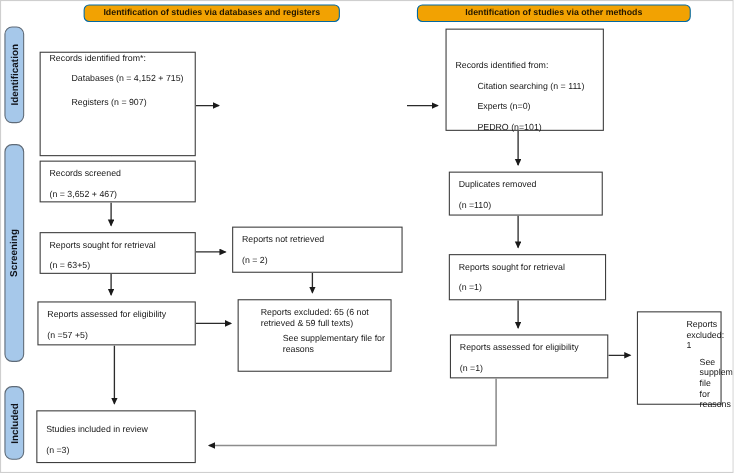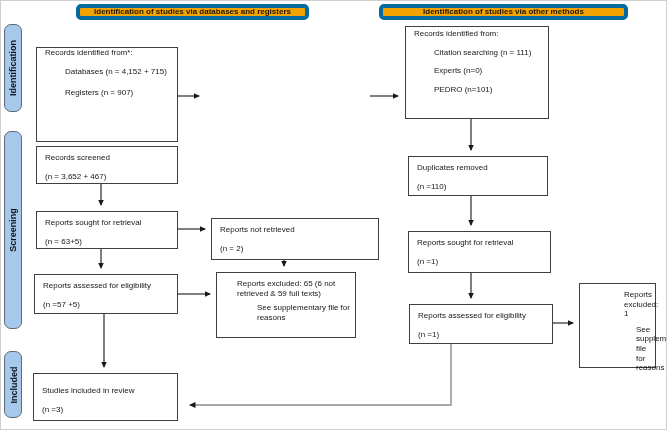--- a/index.html
+++ b/index.html
@@ -11,21 +11,21 @@
     width: 667px;
     height: 430px;
     background: #ffffff;
     border: 1px solid #cfcfcf;
     overflow: hidden;
   }
 
   .hdr {
     position: absolute;
     background: #F2A202;
-    border: 4px solid #0369a1;
+    border: 1px solid #0369a1;
     border-radius: 5px;
     display: flex;
     align-items: center;
     justify-content: center;
     font-weight: bold;
     font-size: 8px;
     color: #241800;
     text-align: center;
     line-height: 1;
   }
@@ -134,31 +134,31 @@
     <div>Reports assessed for eligibility</div>
     <div class="gap">(n =57 +5)</div>
   </div>
 
   <div class="box" style="left:32px; top:372px; width:145px; height:48px; padding-top:12px;">
     <div>Studies included in review</div>
     <div class="gap">(n =3)</div>
   </div>
 
 
-  <div class="box" style="left:210px; top:217px; width:168px; height:42px;">
+  <div class="box" style="left:210px; top:205px; width:155px; height:42px;">
     <div>Reports not retrieved</div>
     <div class="gap">(n = 2)</div>
   </div>
 
   <div class="box" style="left:215px; top:271px; width:140px; height:66px;padding-left:20px;">
     <div>Reports excluded: 65 (6 not retrieved &amp; 59 full texts)</div>
     <div class="indent gap" style="margin-top:5px;">See supplementary file for reasons</div>
   </div>
 
-  <div class="box" style="left:404px; top:25px; width:144px; height:93px; padding-top:2px;">
+  <div class="box" style="left:404px; top:25px; width:144px; height:93px; padding-top:28px;">
     <div>Records identified from:</div>
     <div class="indent gap">Citation searching (n = 111)</div>
     <div class="indent gap">Experts (n=0)</div>
     <div class="indent gap">PEDRO (n=101)</div>
   </div>
 
   <div class="box" style="left:407px; top:155px; width:140px; height:40px;">
     <div>Duplicates removed</div>
     <div class="gap">(n =110)</div>
   </div>

